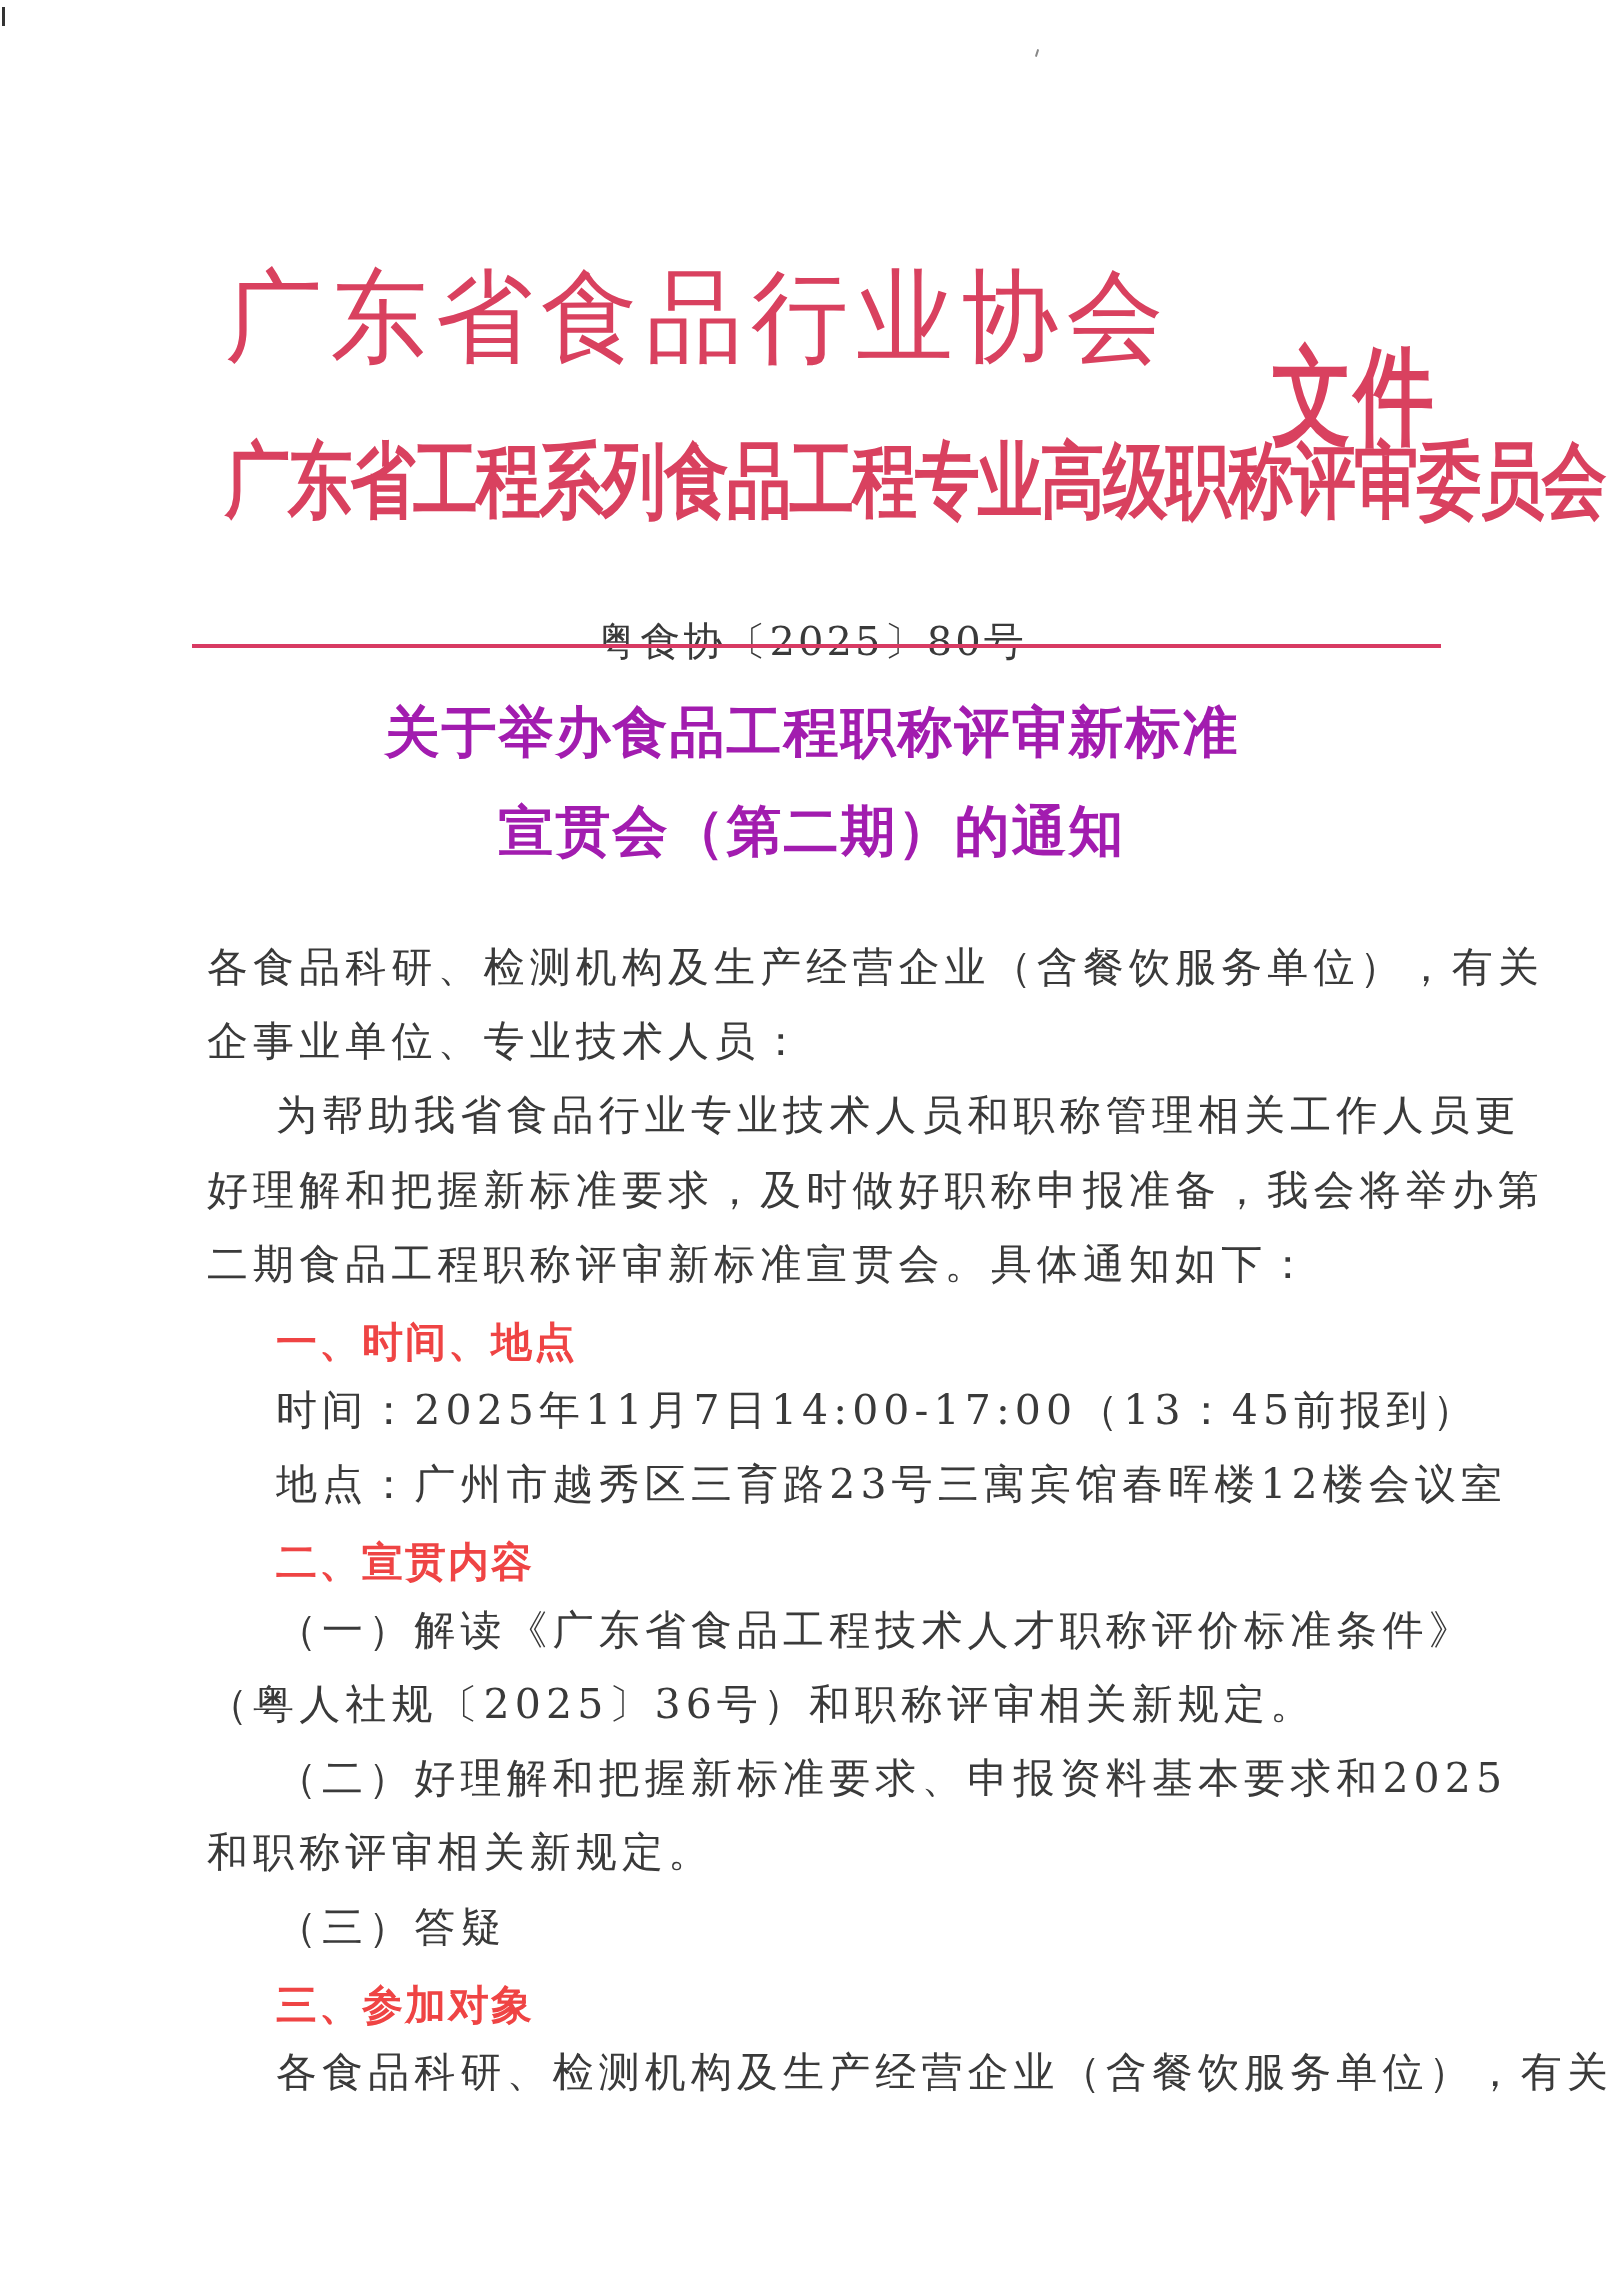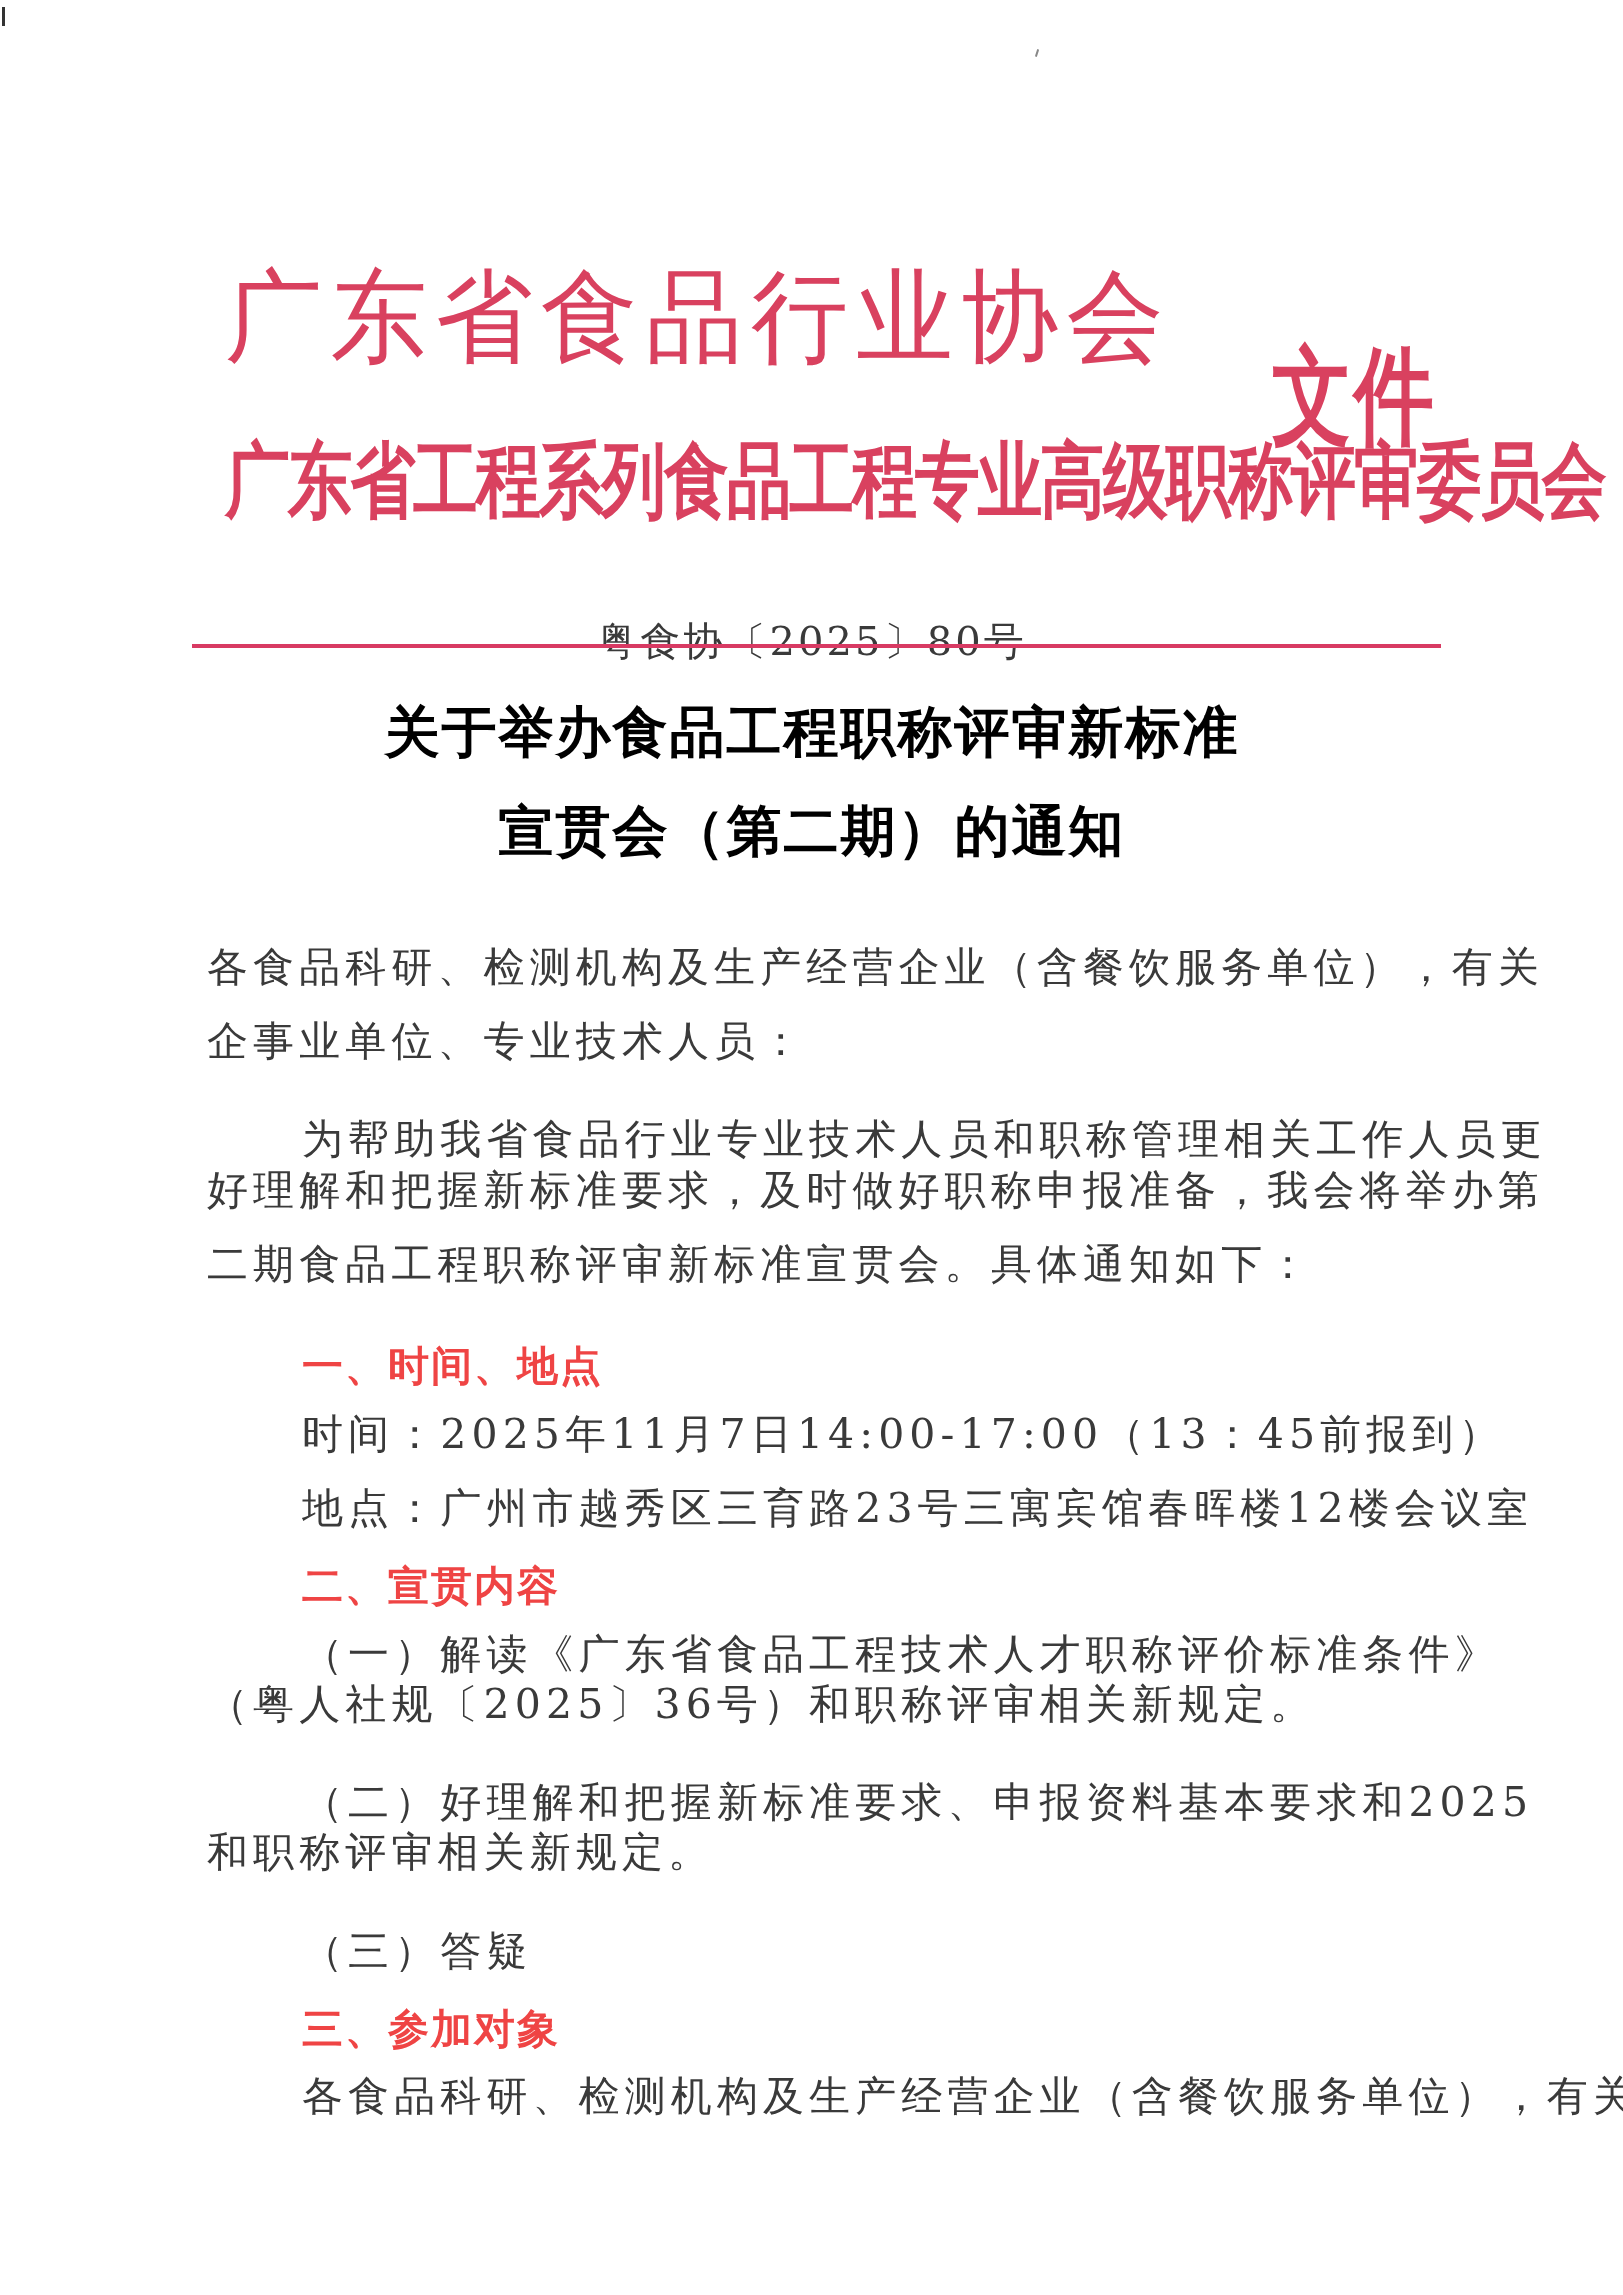--- a/index.html
+++ b/index.html
@@ -15,27 +15,27 @@
           font-family: "DejaVu Sans", sans-serif; font-weight: bold; line-height: 1;
           transform: scaleX(0.98) scaleY(1.25); transform-origin: left top; }
   .wenjian { left: 1272px; top: 343px; font-size: 97px; color: #d9415f;
              font-family: "DejaVu Sans", sans-serif; font-weight: bold; line-height: 1;
              transform: scaleX(0.82) scaleY(1.1); transform-origin: left top; letter-spacing: 3.1px; }
 
   .docno { left: 0; width: 1624px; text-align: center; top: 578px; font-size: 40px; color: #3a3a3a; letter-spacing: 3.1px; margin-top: 36px; }
   .rule { position: absolute; left: 192px; width: 1249px; top: 644px; height: 3.6px; background: #d83a63; }
 
   .title { left: 0; width: 1624px; text-align: center; font-size: 55px; font-weight: bold;
-           font-family: "DejaVu Sans", sans-serif; color: #000000; letter-spacing: 2px; }
+           font-family: "DejaVu Sans", sans-serif; color: #a21caf; letter-spacing: 2px; }
   .title.l1 { top: 696px; }
   .title.l2 { top: 795px; font-family: Liberation Mono, monospace; }
 
   .body-line { font-size: 41px; line-height: 1; letter-spacing: 5.1px; color: #3a3a3a; }
   .indent0 { left: 207px; text-align: center; }
-  .indent2 { left: 302px; margin-top: 24px; }
+  .indent2 { left: 276px; }
   .heading { font-family: Liberation Mono, monospace; font-weight: bold; font-size: 41px; letter-spacing: 2px; color: #ef4444; }
 </style>
 </head>
 <body>
 
 <div class="scan-mark"></div>
 <div class="scan-dot"></div>
 
 <header>
   <div class="abs org1">广东省食品行业协会</div>

